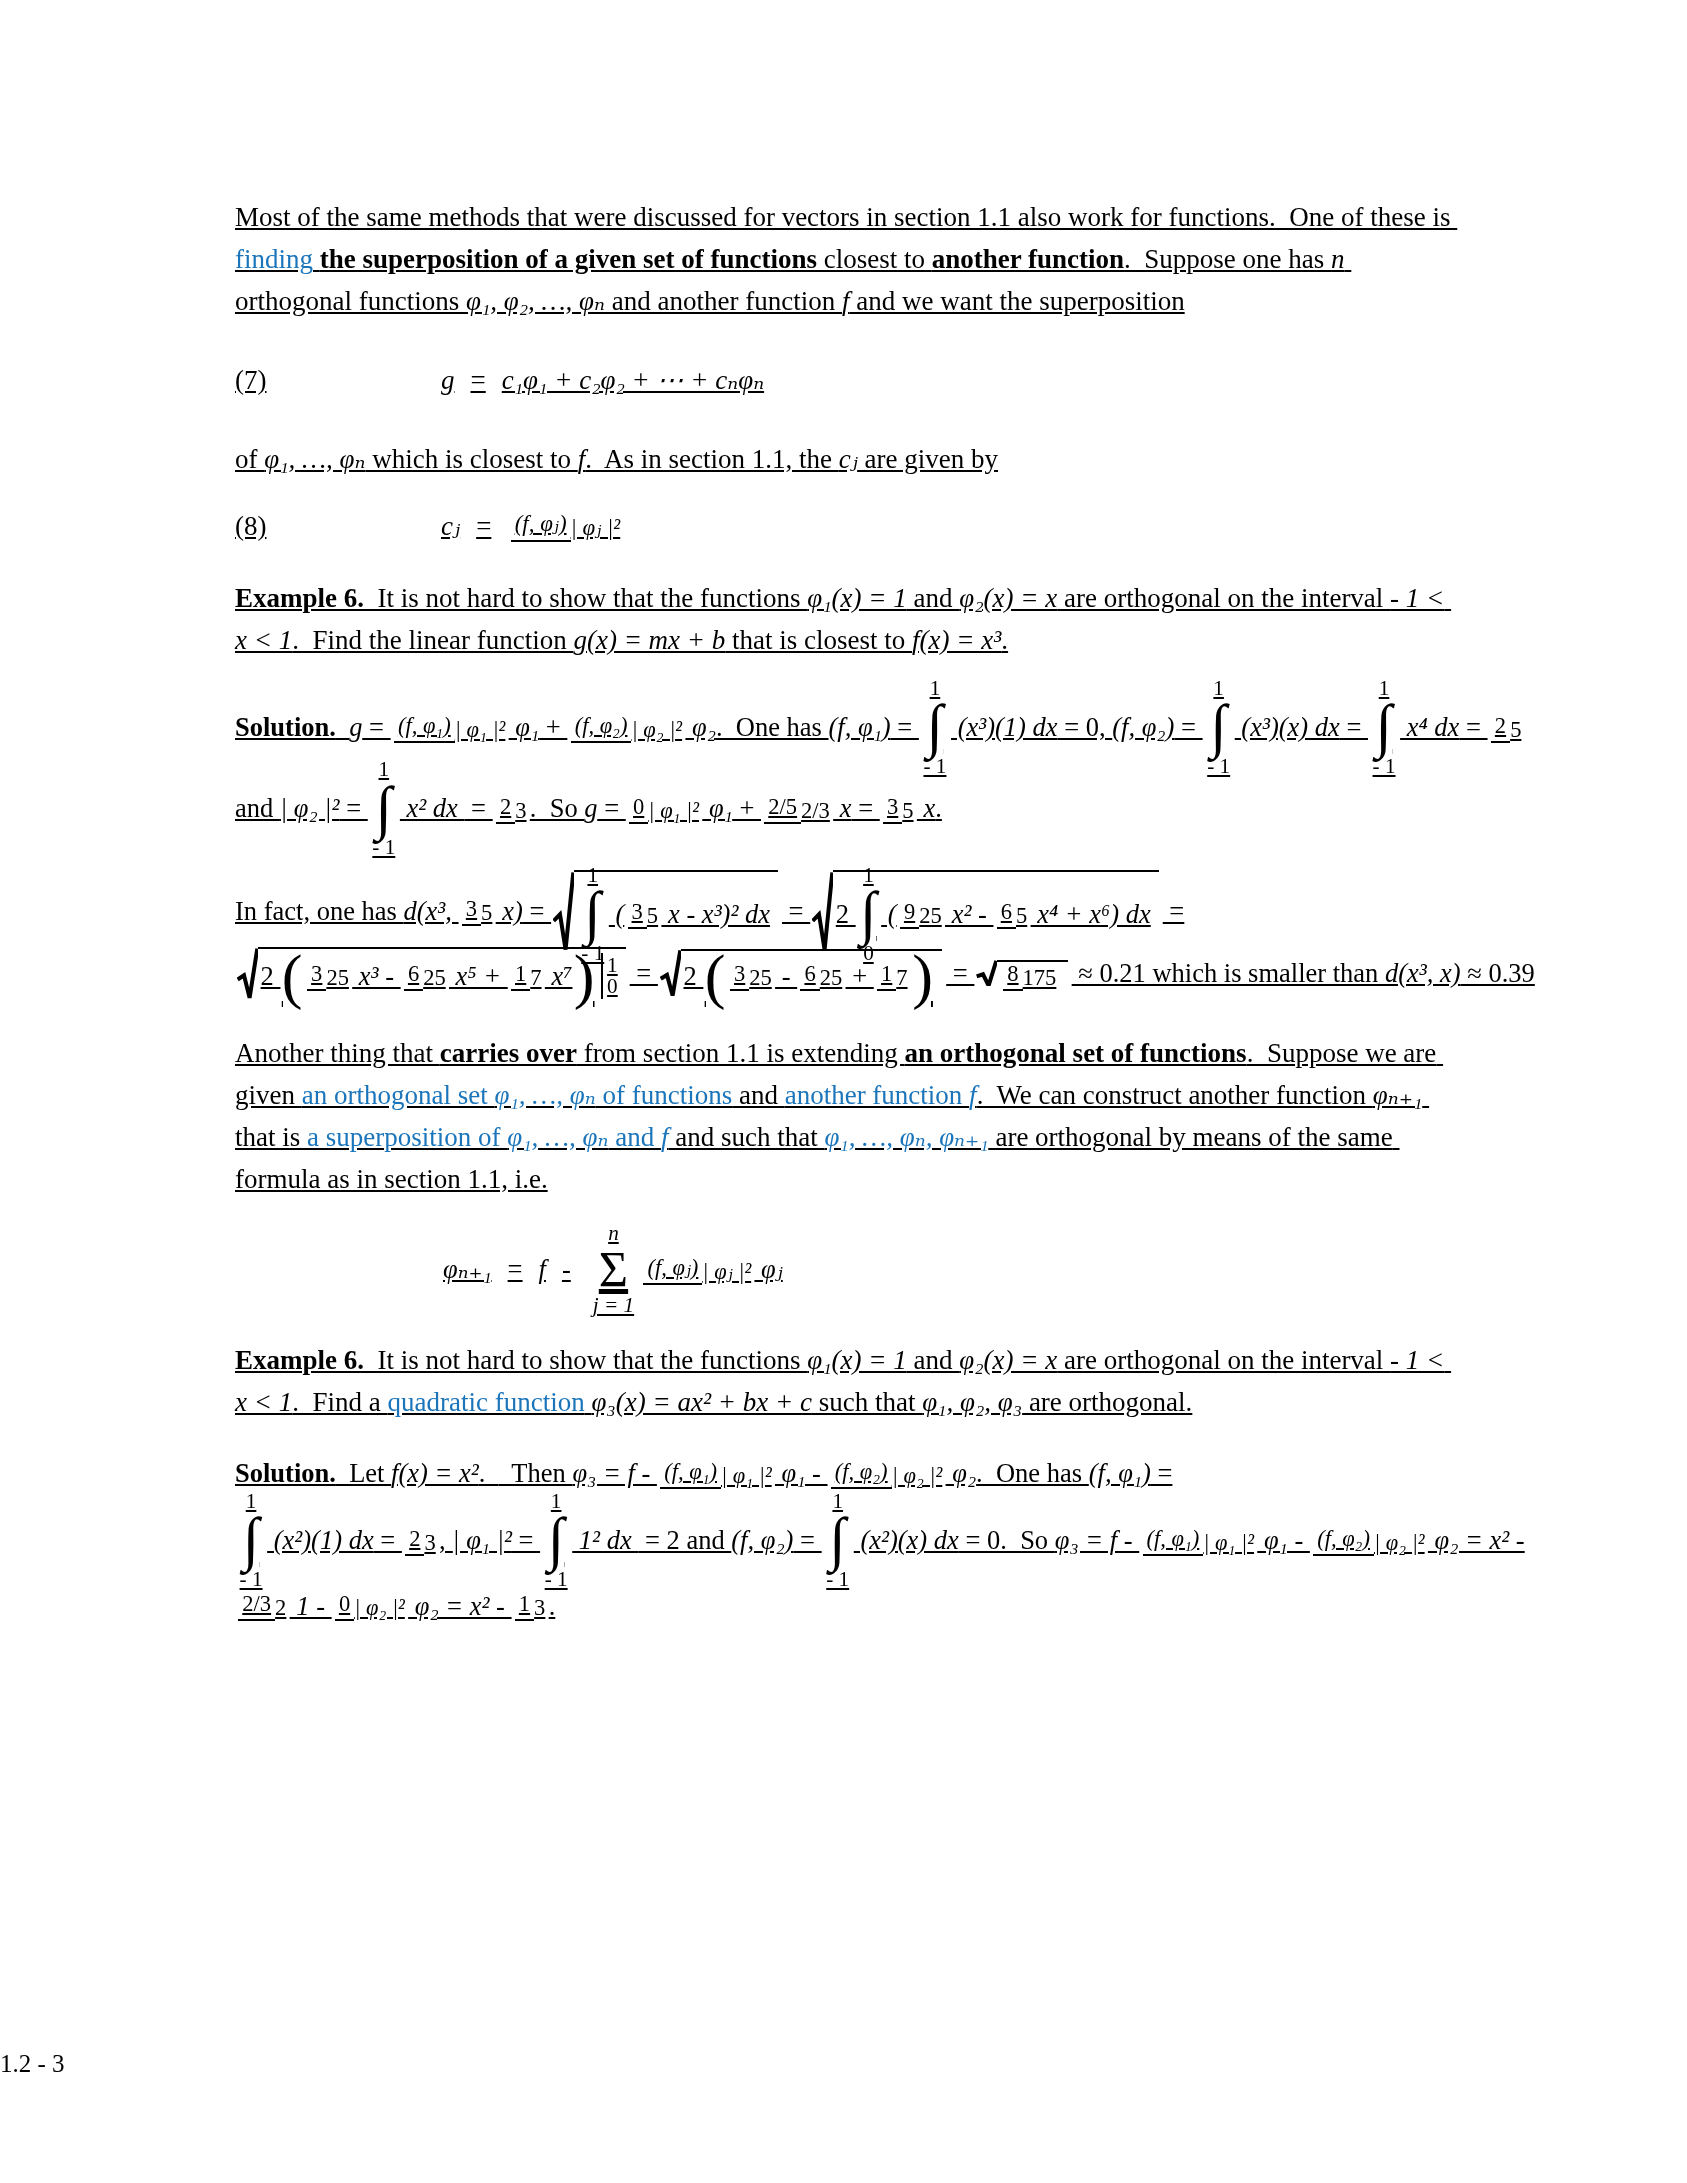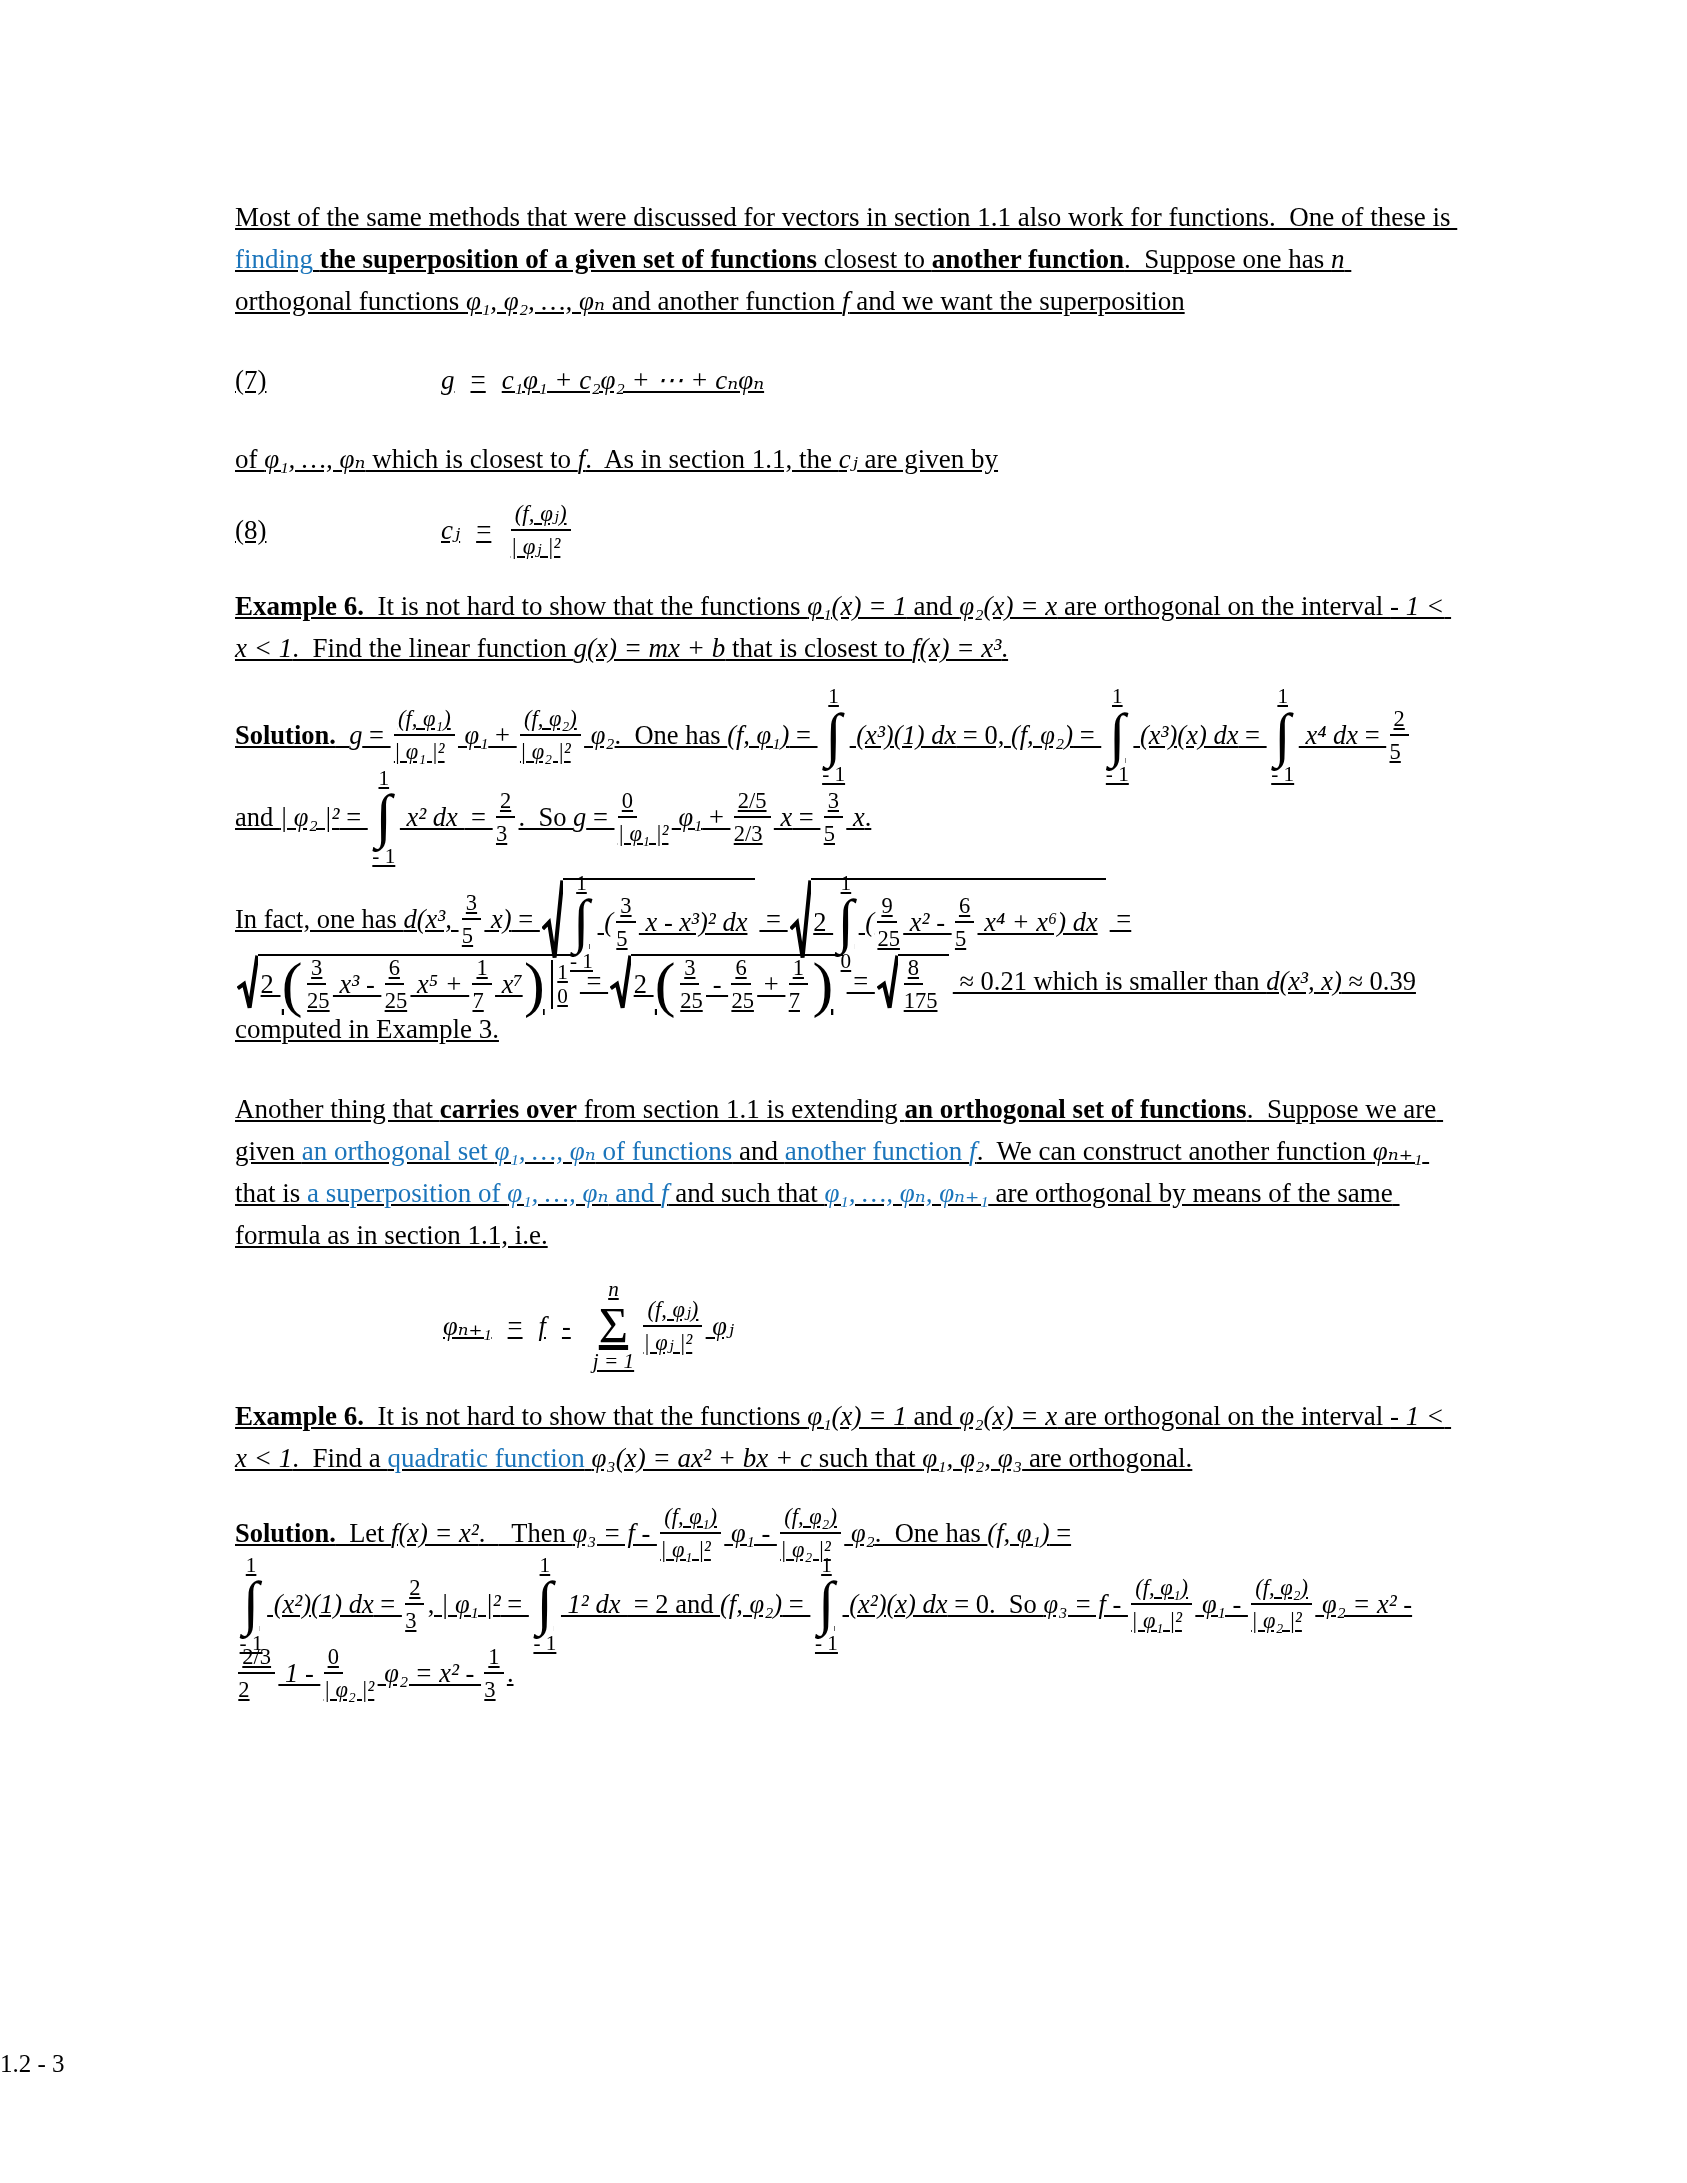--- a/index.html
+++ b/index.html
@@ -17,21 +17,21 @@
   .i  { font-style:italic; }
   .bl { color:var(--blue); }
   .bli{ color:var(--blue); font-style:italic; }
   .rd { color:var(--red); }
   
   .mrow { display:flex; align-items:center; white-space:pre; line-height:42px; font-size:26.5px; }
   .rel { margin:0 16px; }
   .eqrow { display:flex; align-items:center; white-space:pre; line-height:42px; font-size:27px; }
   .eqlabel { flex:0 0 206px; }
   
-  .frac { display:inline-flex; flex-direction:column; align-items:flex-start; text-align:center;
+  .frac { display:inline-flex; flex-direction:row; align-items:flex-end; text-align:center;
           font-size:0.85em; line-height:1.2; margin:-5.3px 3.3px; vertical-align:middle; }
   .frac .num { border-bottom:2px solid #000; padding:0 4px 2px; }
   .frac .den { padding-top:2px; }
   
   .intg { display:inline-flex; flex-direction:column; align-items:center; margin:-13.2px 4.6px; }
   .intg .lim { font-size:0.8em; line-height:1.15; font-style:normal; }
   .isym { font-size:2.25em; line-height:0.9; font-style:normal; }
   
   .sumg { display:inline-flex; flex-direction:column; align-items:center; margin:-10.6px 6px; }
   .ssym { font-size:1.9em; line-height:0.95; font-style:normal; }
@@ -162,21 +162,20 @@
         </svg><span class="sbody"><span>2 </span><span class="bigp">(</span><span class="frac"><span class="num">3</span><span class="den">25</span></span><span> - </span><span class="frac"><span class="num">6</span><span class="den">25</span></span><span> + </span><span class="frac"><span class="num">1</span><span class="den">7</span></span><span class="bigp">)</span></span></span>
     <span> = </span>
     <span class="sqrt"><svg class="rad" viewBox="0 0 30 100" preserveAspectRatio="none" aria-hidden="true">
           <path d="M1 62 L10 54 L18 97 L29 3" fill="none" stroke="#000" stroke-width="4" vector-effect="non-scaling-stroke"></path>
         </svg><span class="sbody"><span class="frac"><span class="num">8</span><span class="den">175</span></span></span></span>
     <span> ≈ 0.21 which is smaller than </span>
     <span class="i">d(x³, x)</span>
     <span> ≈ 0.39</span>
   </div>
 
-  <p class="para if3"><span>computed in Example 3.</span></p>
 
   <p class="para p3"><span>Another thing that </span><span class="b">carries over</span><span> from section 1.1 is extending </span><span class="b">an orthogonal set of functions</span><span>.  Suppose we are given </span><span class="bl">an orthogonal set </span><span class="bli">φ₁, …, φₙ</span><span class="bl"> of functions</span><span> and </span><span class="bl">another function </span><span class="bli">f</span><span>.  We can construct another function </span><span class="i">φₙ₊₁</span><span> that is </span><span class="bl">a superposition of </span><span class="bli">φ₁, …, φₙ</span><span class="bl"> and </span><span class="bli">f</span><span> and such that </span><span class="bli">φ₁, …, φₙ, φₙ₊₁</span><span> are orthogonal by means of the same formula as in section 1.1, i.e.</span></p>
 
   <div class="mrow eqsumrow">
     <span class="i">φₙ₊₁</span>
     <span class="rel">=</span>
     <span class="i">f</span>
     <span class="rel">-</span>
     <span class="sumg"><span class="lim i">n</span><span class="ssym">Σ</span><span class="lim i">j = 1</span></span>
     <span class="frac"><span class="num i">(f, φⱼ)</span><span class="den i">| φⱼ |²</span></span>

